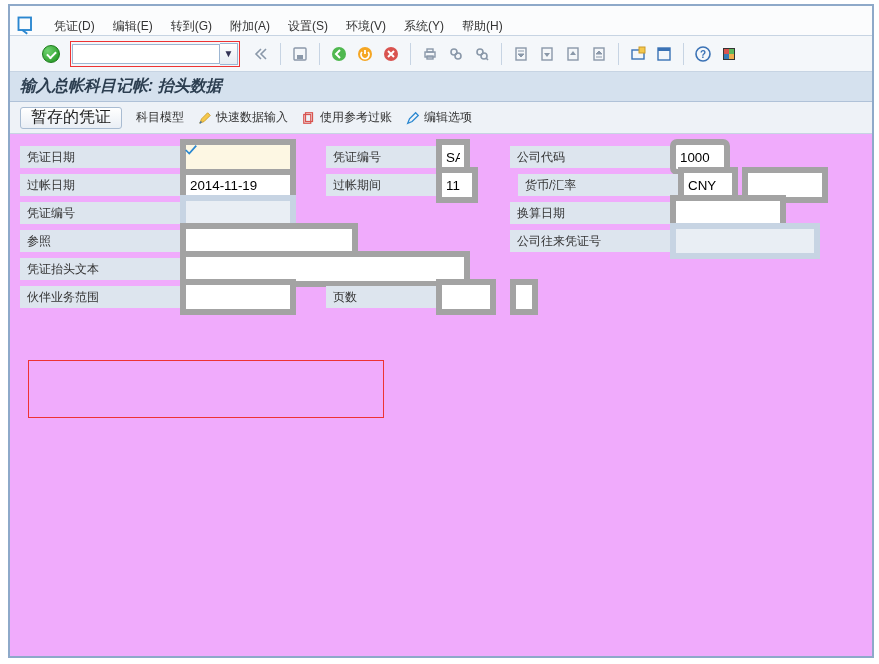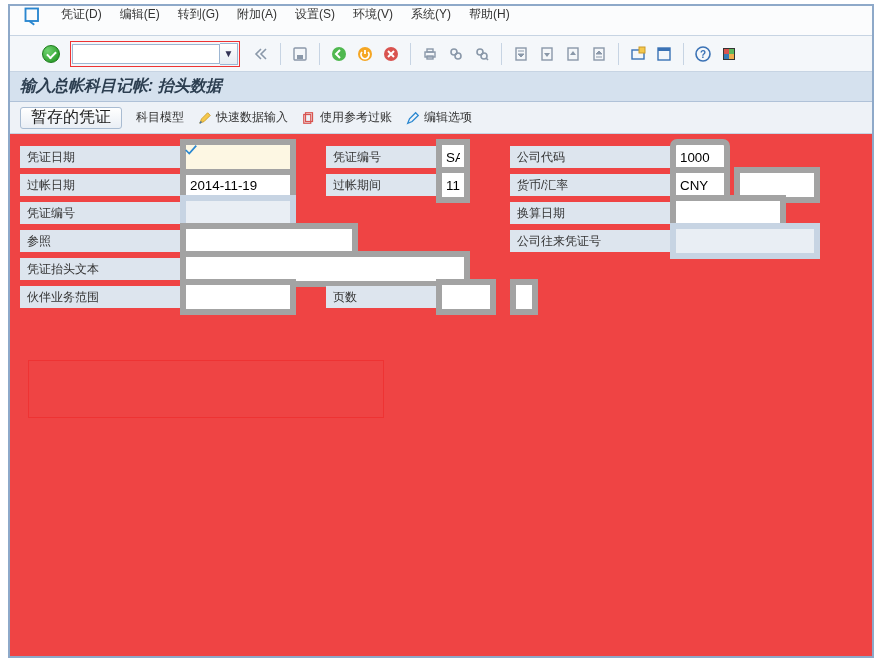--- a/index.html
+++ b/index.html
@@ -16,25 +16,25 @@
     border: 2px solid #8ea9c9;
     width: 866px;
     height: 654px;
     margin: 4px 0 0 8px;
     background: #f2f5f8;
     display: flex;
     flex-direction: column;
   }
   .menubar {
     display: flex;
-    align-items: flex-start;
+    align-items: flex-end;
     background: #fbfcfd;
     border-bottom: 1px solid #c7d4e3;
     height: 30px;
-    padding: 0 13px;
+    padding: 0 6px;
     gap: 18px;
   }
   .menu-icon-btn {
     width: 20px; height: 20px;
     display: flex; align-items: center; justify-content: center;
     color: #2a6496;
   }
   .menu-item {
     color: #333;
     cursor: pointer;
@@ -137,21 +137,21 @@
     font-size: 16px;
     color: #222;
   }
   .sub-link {
     display: flex; align-items: center; gap: 4px;
     color: #333;
     cursor: pointer;
   }
   .sub-link svg { width: 14px; height: 14px; }
   .form-area {
-    background: #ef4444;
+    background: #f0abfc;
     padding: 10px 10px;
     flex: 1;
     position: relative;
   }
   .form-row {
     display: flex;
     align-items: center;
     height: 26px;
     margin-bottom: 2px;
   }
@@ -366,21 +366,21 @@
       <span style="width:40px"></span>
       <div class="lbl" style="width:160px">公司代码</div>
       <input class="inp" style="width: 60px; border-radius: 7px;" value="1000">
     </div>
 
     <div class="form-row">
       <div class="lbl" style="width:160px">过帐日期</div>
       <input class="inp" style="width: 116px;" value="2014-11-19">
       <span style="width:30px"></span>
       <div class="lbl" style="width:110px">过帐期间</div>
-      <input class="inp" style="width: 34px;" value="11">
+      <input class="inp" style="width: 42px;" value="11">
       <span style="width:40px"></span>
       <div class="lbl" style="width:160px">货币/汇率</div>
       <input class="inp" style="width: 60px;" value="CNY">
       <input class="inp" style="width: 86px; margin-left: 4px;" value="">
     </div>
 
     <div class="form-row">
       <div class="lbl" style="width:160px">凭证编号</div>
       <input class="inp" style="width: 116px; background: rgb(233, 238, 244); border-color: rgb(199, 212, 227);" disabled="" value="">
       <span style="width:30px"></span>

